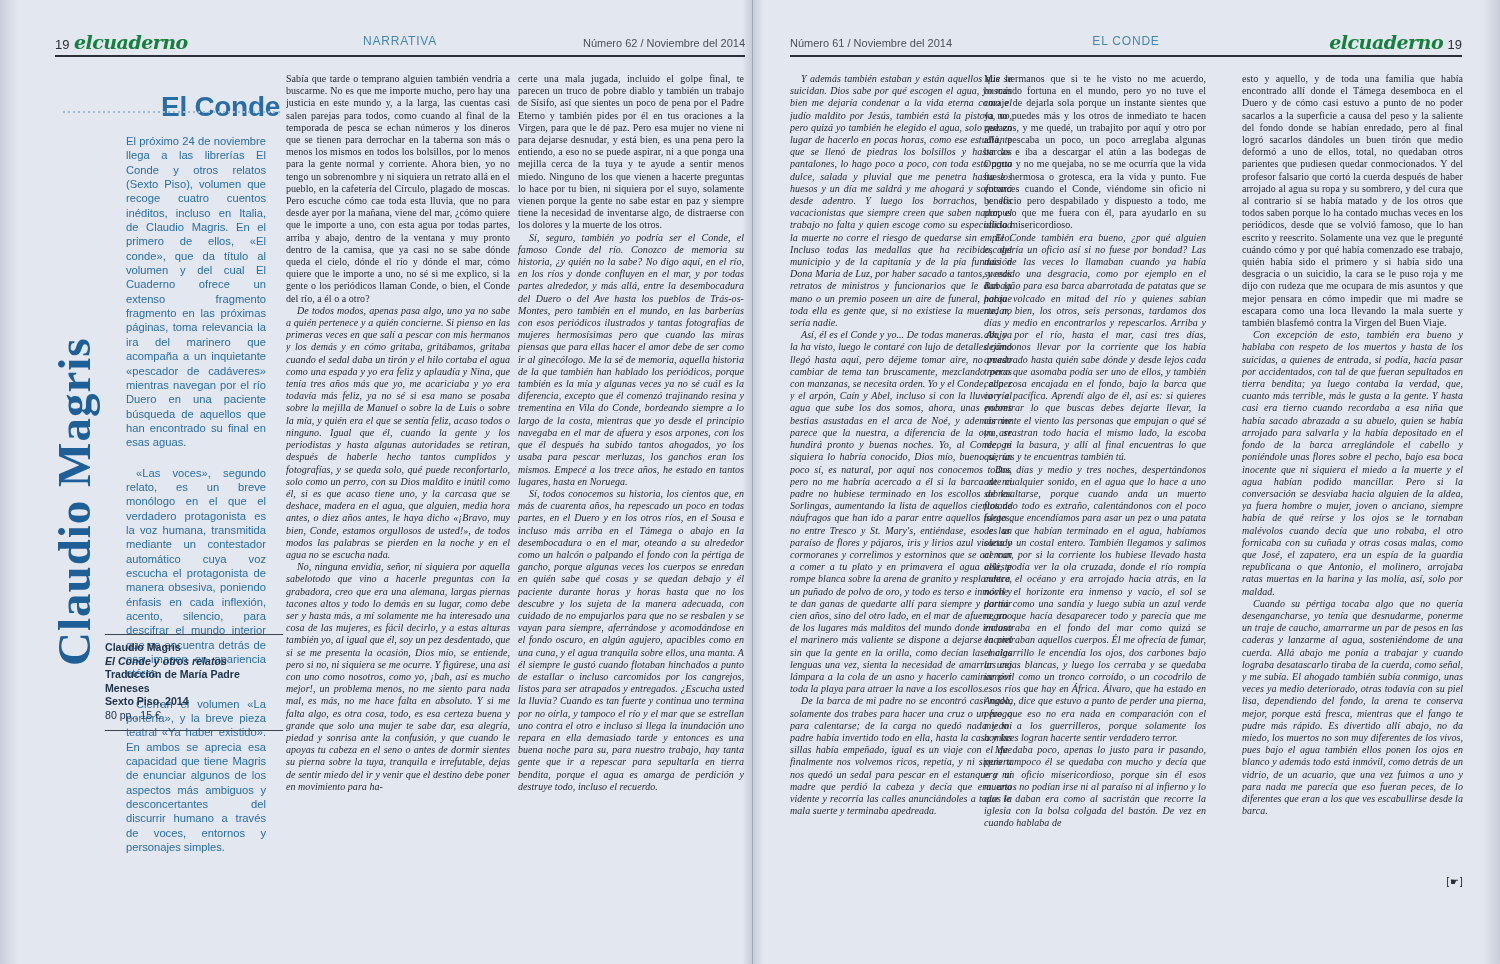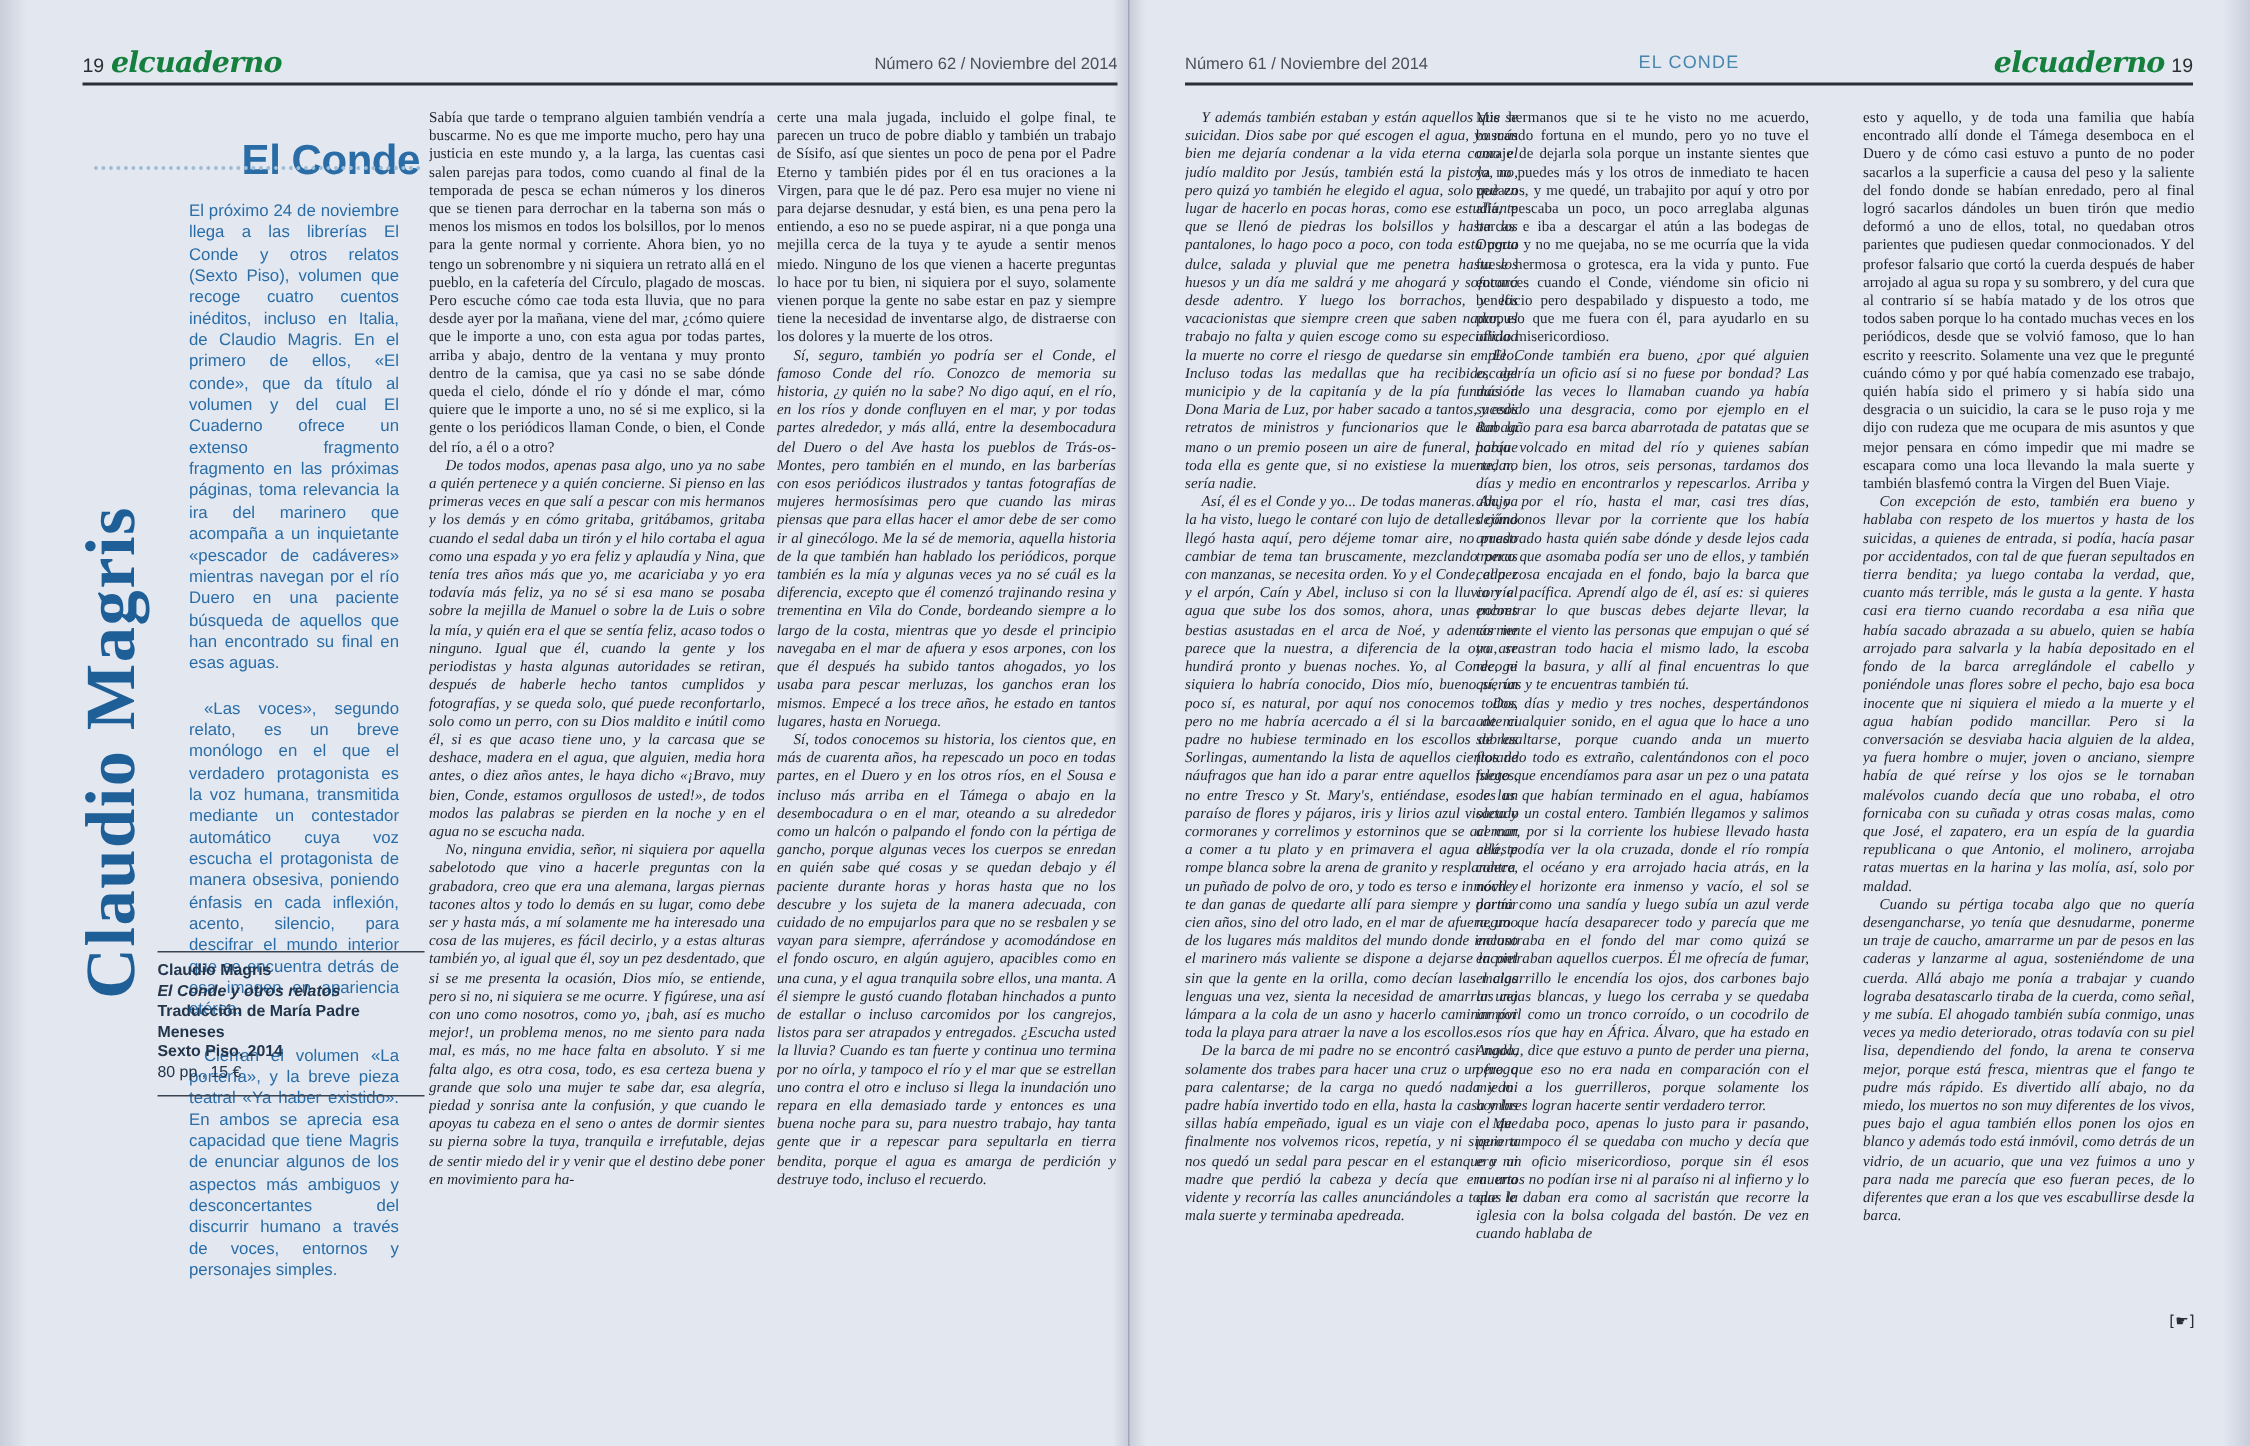--- a/index.html
+++ b/index.html
@@ -96,20 +96,21 @@
 <div class="edge-l"></div>
 <div class="edge-r"></div>
 <div class="gutter"></div>
 <div class="gutter-line"></div>
 
 <div class="hdr hdr-left">
   <span class="brand">
     <span class="pn">19</span>
     <span class="logo">elcuaderno</span>
   </span>
+  <span class="section">NARRATIVA</span>
   <span class="issue">Número 62 / Noviembre del 2014</span>
 </div>
 <div class="rule rule-left"></div>
 
 <div class="hdr hdr-right">
   <span class="issue">Número 61 / Noviembre del 2014</span>
   <span class="section">EL CONDE</span>
   <span class="brand">
     <span class="logo">elcuaderno</span>
     <span class="pn">19</span>

